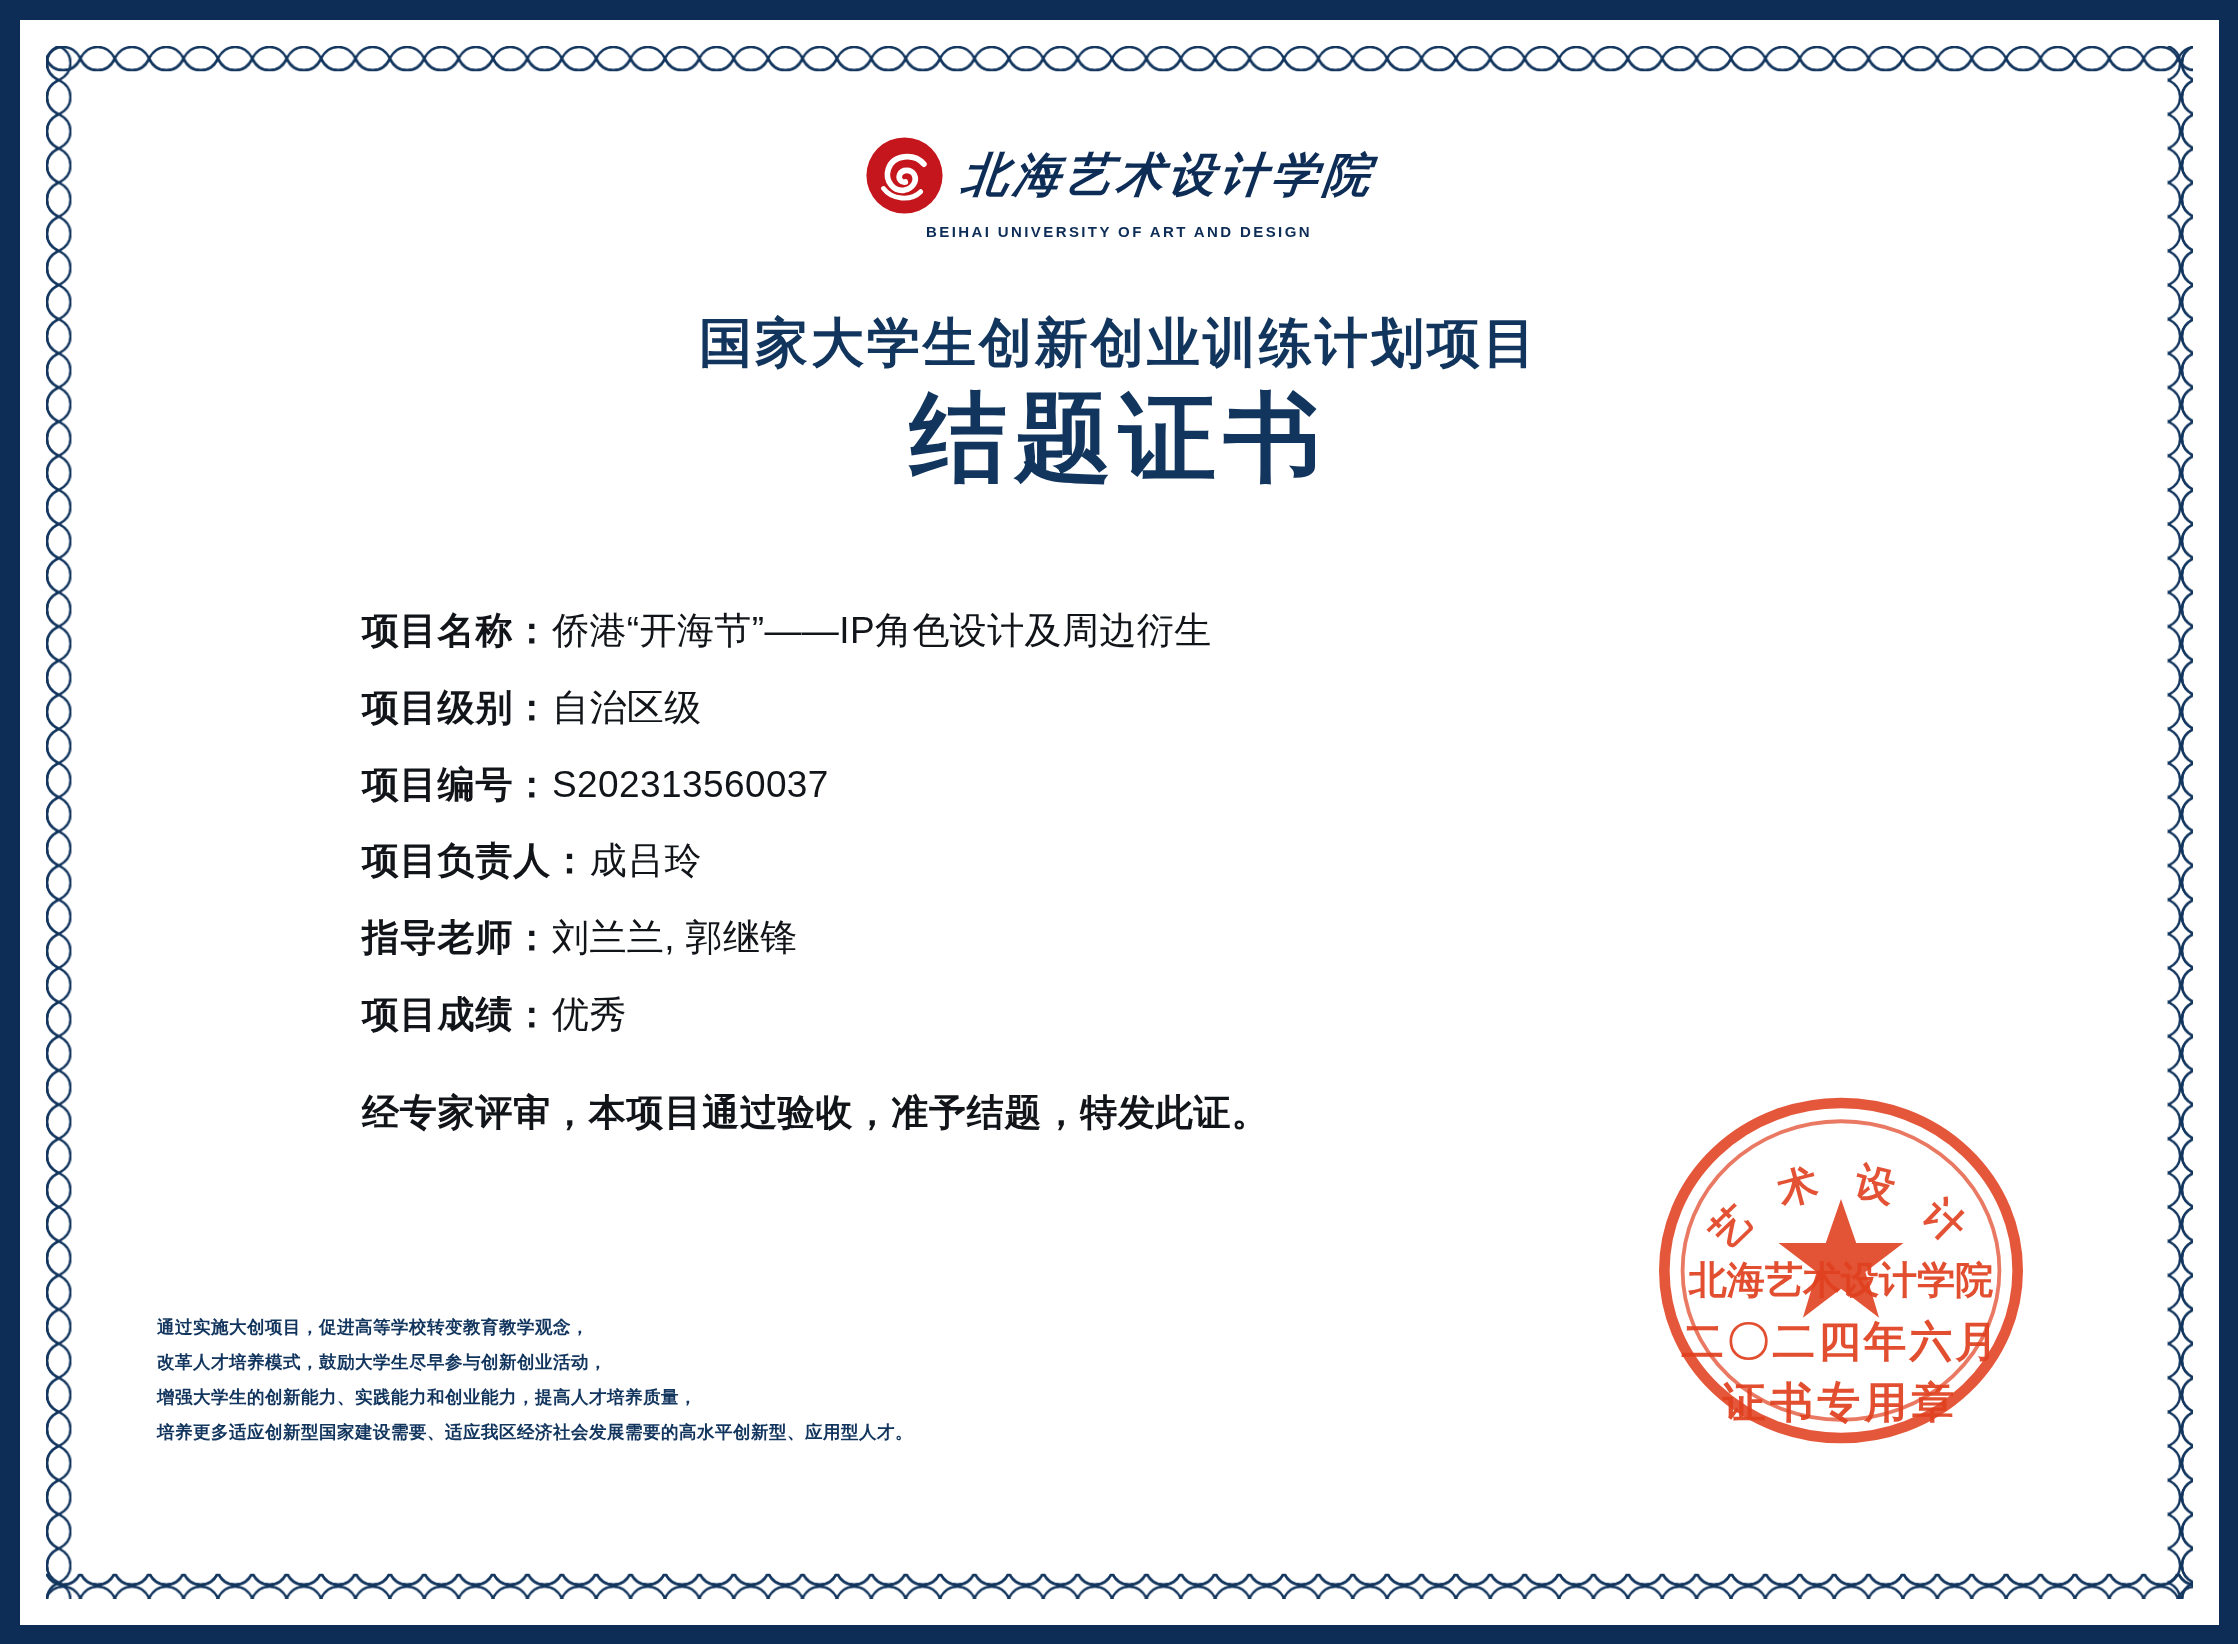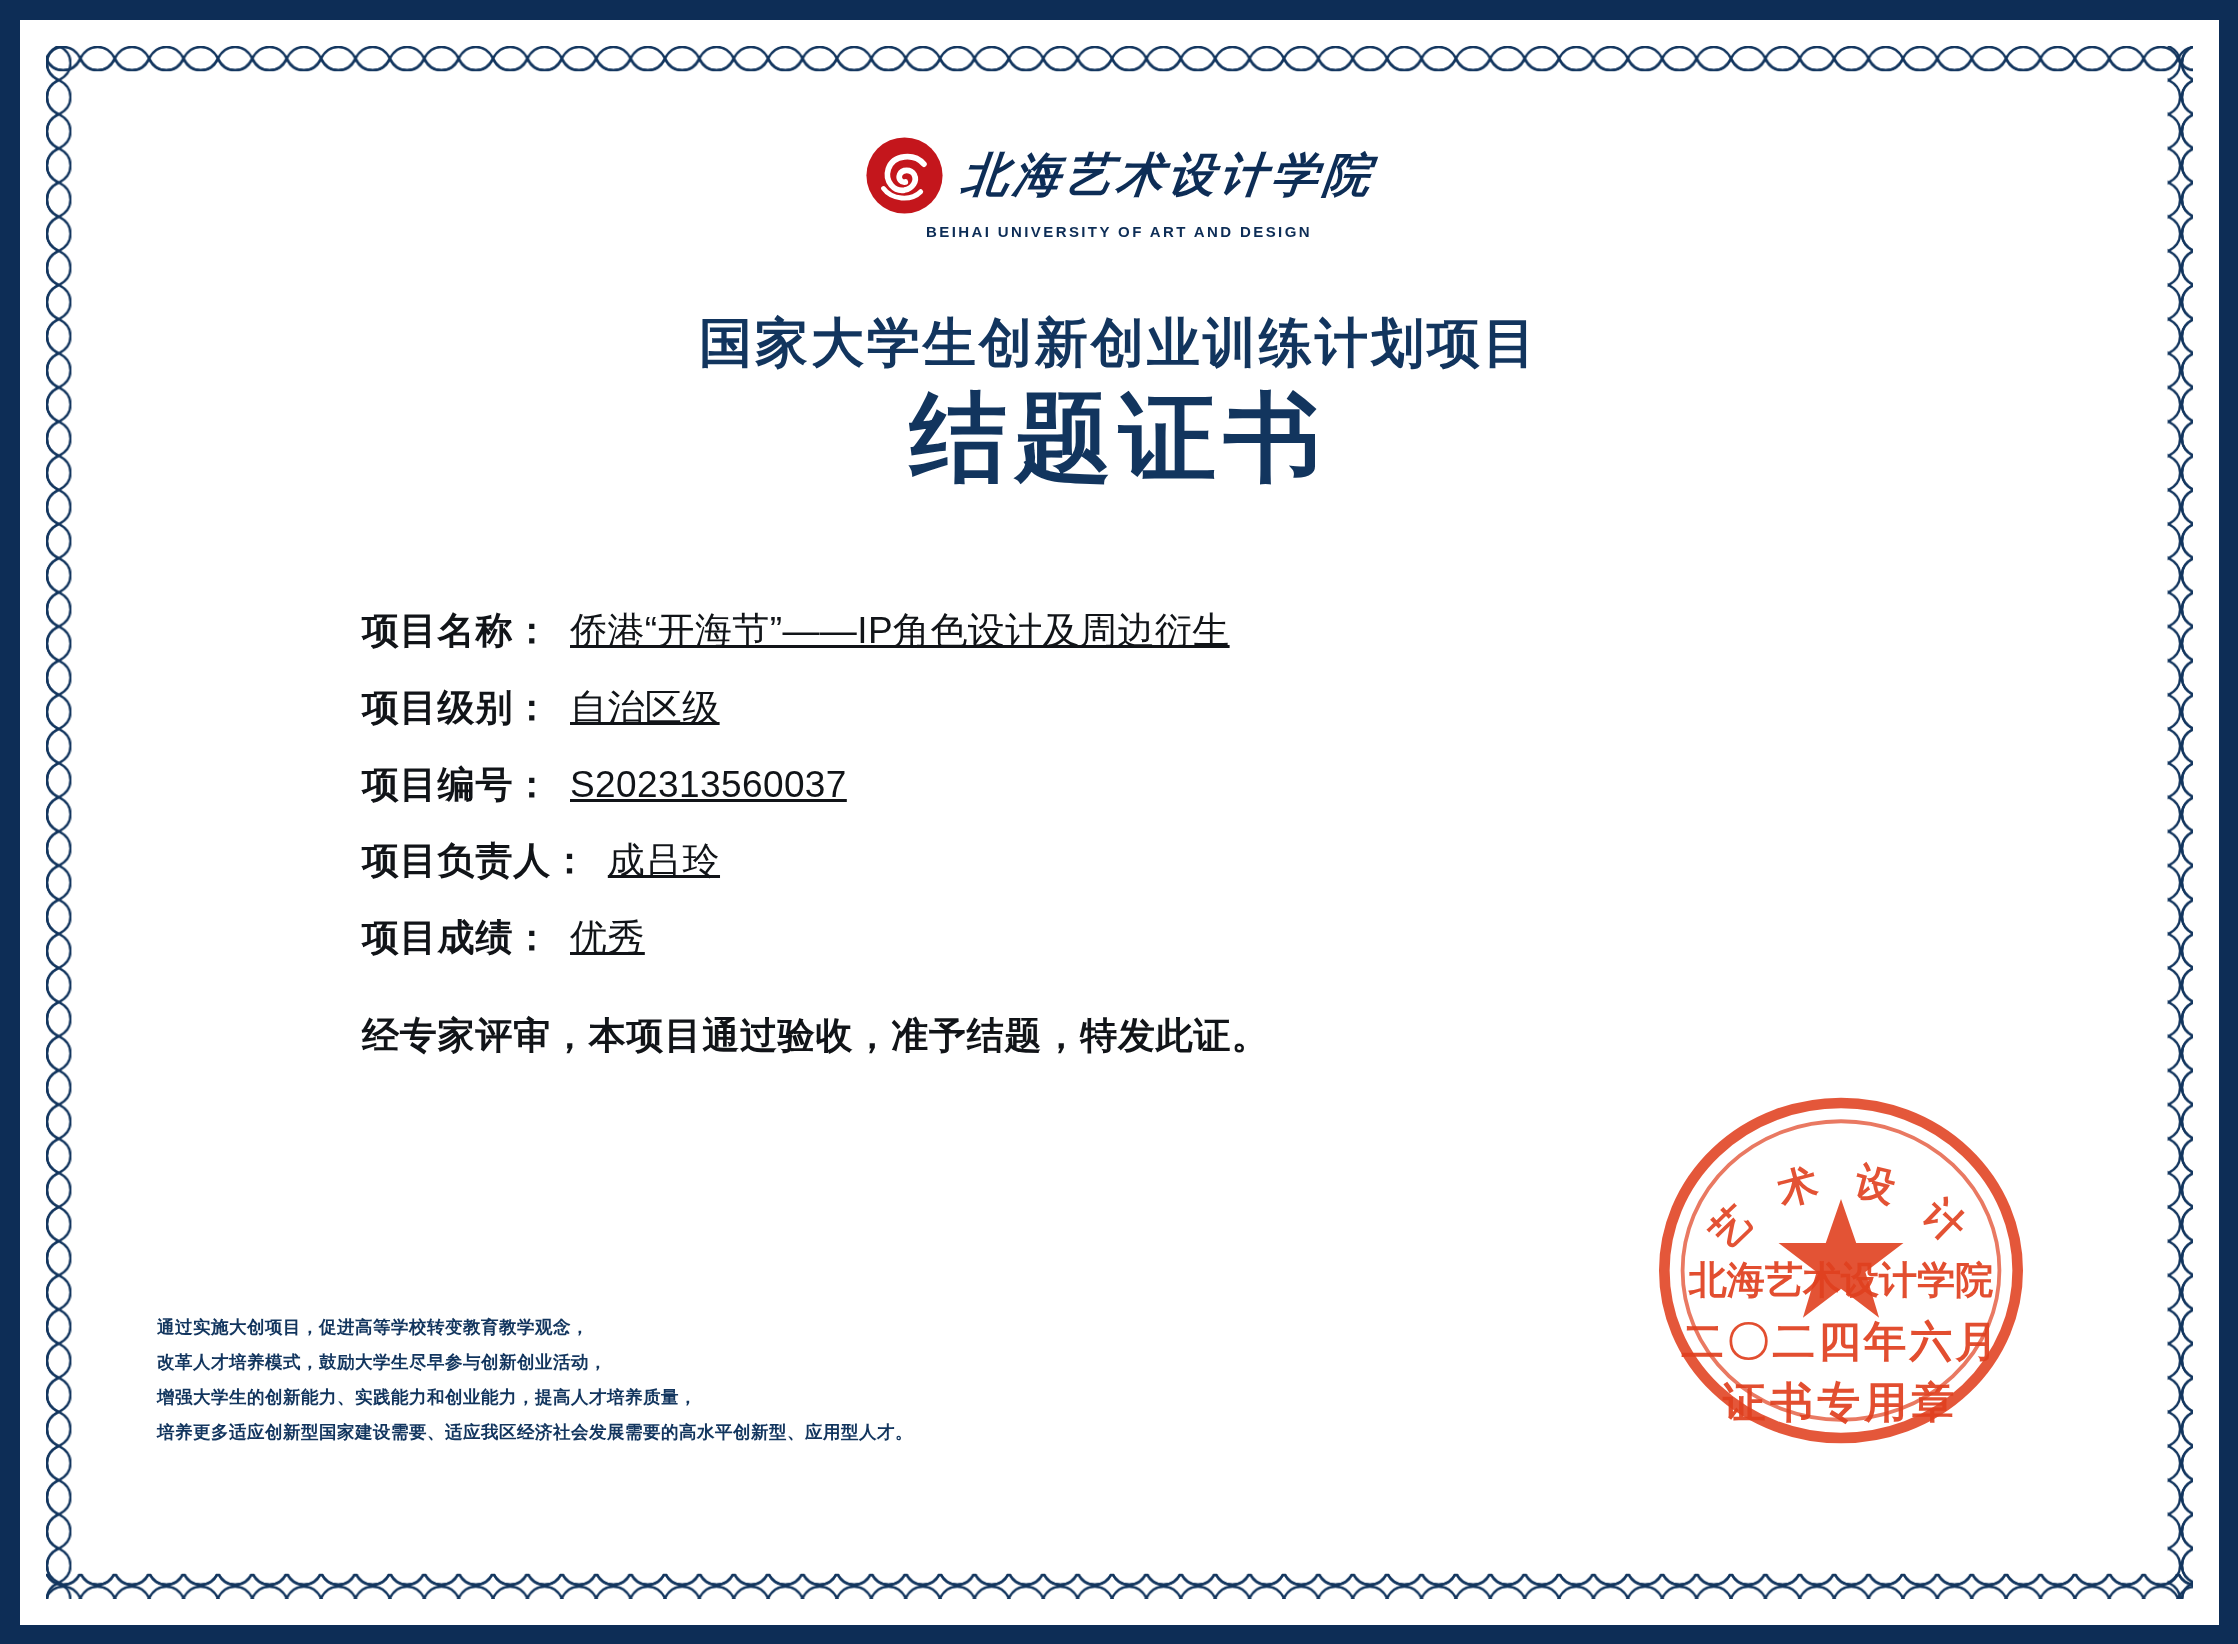--- a/index.html
+++ b/index.html
@@ -120,23 +120,22 @@
     margin-bottom: 30.5px;
     font-size: 37px;
     line-height: 1.25;
   }
   .field-label {
     font-weight: bold;
     white-space: nowrap;
     letter-spacing: 0.8px;
   }
   .field-value {
-    margin-left: 19px;
+    margin-left: 1px;
     letter-spacing: 0.4px;
-    text-decoration: underline;
   }
   .statement {
     margin-top: 50px;
     font-size: 37px;
     font-weight: bold;
     letter-spacing: 0.8px;
     color: #111418;
   }
 
   
@@ -216,20 +215,24 @@
       </div>
       <div class="field-row">
         <span class="field-label">项目编号：</span>
         <span class="field-value">S202313560037</span>
       </div>
       <div class="field-row">
         <span class="field-label">项目负责人：</span>
         <span class="field-value">成吕玲</span>
       </div>
       <div class="field-row">
+        <span class="field-label">指导老师：</span>
+        <span class="field-value">刘兰兰, 郭继锋</span>
+      </div>
+      <div class="field-row">
         <span class="field-label">项目成绩：</span>
         <span class="field-value">优秀</span>
       </div>
 
       <div class="statement">经专家评审，本项目通过验收，准予结题，特发此证。</div>
     </div>
 
     <div class="footnote">
       <div>通过实施大创项目，促进高等学校转变教育教学观念，</div>
       <div>改革人才培养模式，鼓励大学生尽早参与创新创业活动，</div>

